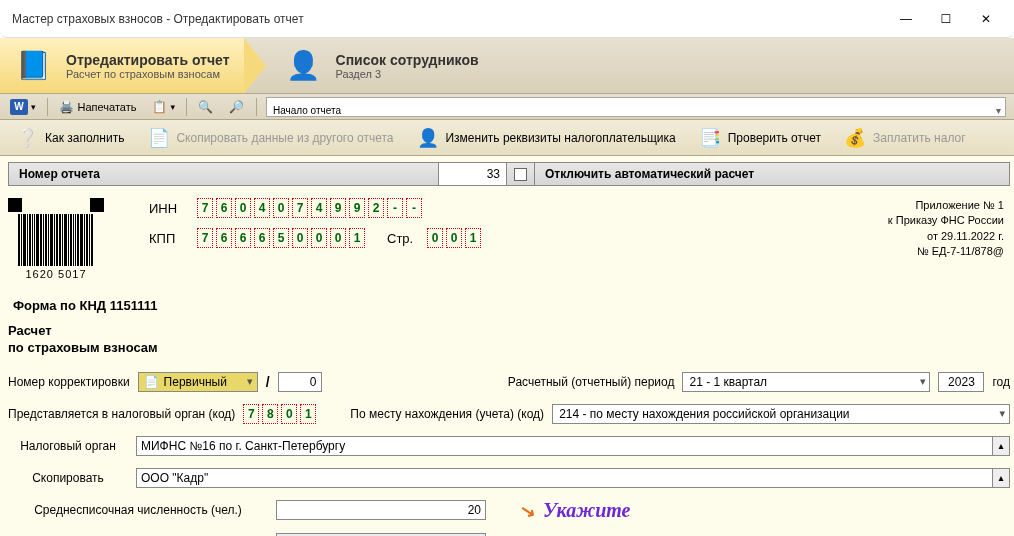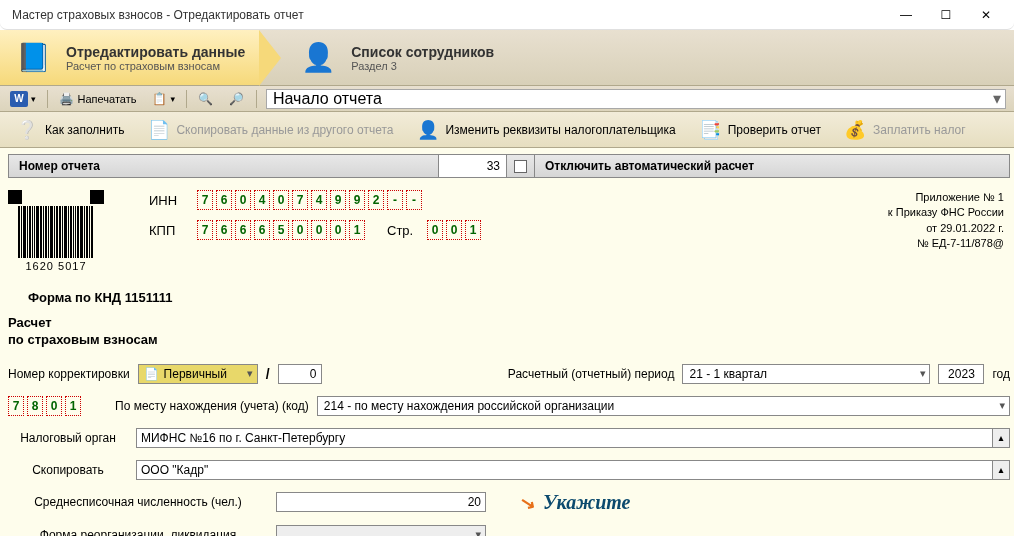--- a/index.html
+++ b/index.html
@@ -1,34 +1,34 @@
 <!DOCTYPE html>
 <html><head>
 <meta charset="utf-8">
 <style>
   * { box-sizing: border-box; margin: 0; padding: 0; }
   body { font-family: Tahoma, Arial, sans-serif; font-size: 12px; width: 1014px; height: 536px; overflow: hidden; background: #fff; color: #000; }
   
-  .titlebar { height: 30px; display: flex; align-items: center; padding: 0 8px; background: #fff; border-bottom: 1px solid #e0e0e0; border-radius: 7px; }
+  .titlebar { height: 38px; display: flex; align-items: center; padding: 0 8px; background: #fff; border-bottom: 1px solid #e0e0e0; border-radius: 7px; }
   .titlebar-text { flex: 1; font-size: 12px; color: #333; padding-left: 4px; }
   .win-btn { width: 40px; height: 28px; display: flex; align-items: center; justify-content: center; font-size: 12px; font-family: 'Segoe UI Symbol', Arial; }
   
   .wizard-bar { height: 56px; background: linear-gradient(#e8e0d0, #d8d0b8); display: flex; align-items: stretch; border-bottom: 1px solid #b0a88c; }
   .wiz-step { display: flex; align-items: center; padding: 0 14px; position: relative; }
   .wiz-step.active { background: linear-gradient(#fff0c0, #f6d97a); }
   .wiz-step.active::after { content: ''; position: absolute; right: -22px; top: 0; width: 0; height: 0; border-top: 28px solid transparent; border-bottom: 28px solid transparent; border-left: 22px solid #f6d97a; z-index: 1; }
   .wiz-icon { width: 40px; height: 40px; margin-right: 12px; display: flex; align-items: center; justify-content: center; font-size: 28px; }
   .wiz-text h3 { font-size: 14px; font-weight: bold; color: #333; }
   .wiz-text p { font-size: 11px; color: #555; }
   
   .toolbar1 { height: 26px; background: linear-gradient(#e8e0d0, #dcd4bc); display: flex; align-items: center; padding: 0 4px; gap: 3px; border-bottom: 1px solid #b0a88c; }
   .tb-btn { height: 22px; padding: 0 5px; display: flex; align-items: center; gap: 3px; border: 1px solid transparent; border-radius: 2px; font-size: 11px; }
   .tb-sep { width: 1px; height: 18px; background: #b0a88c; margin: 0 2px; }
   .tb-icon { width: 16px; height: 16px; display: flex; align-items: center; justify-content: center; font-size: 12px; }
-  .tb-combo { flex: 1; height: 20px; border: 1px solid #a8a8a8; background: #fff; padding: 0 18px 0 6px; font-size: 16px; display: flex; align-items: flex-end; margin: 0 4px; position: relative; }
+  .tb-combo { flex: 1; height: 20px; border: 1px solid #a8a8a8; background: #fff; padding: 0 18px 0 6px; font-size: 10px; display: flex; align-items: flex-end; margin: 0 4px; position: relative; }
   .tb-combo::after { content: '▾'; position: absolute; right: 4px; color: #666; }
   
   .toolbar2 { height: 36px; background: linear-gradient(#f2ecd9, #e6dec0); display: flex; align-items: center; padding: 0 8px; gap: 6px; border-bottom: 1px solid #b0a88c; }
   .tb2-btn { height: 28px; padding: 0 8px; display: flex; align-items: center; gap: 6px; border: 1px solid transparent; border-radius: 2px; }
   .tb2-btn .tb-icon { width: 22px; height: 22px; font-size: 18px; }
   .tb2-btn.disabled { color: #999; }
   
   .content { background: #fefdec; height: calc(536px - 30px - 56px - 26px - 36px); overflow: auto; padding: 6px 4px 20px 8px; }
   
   .report-header { border: 1px solid #888; display: flex; align-items: stretch; margin-bottom: 12px; }
@@ -47,52 +47,52 @@
   .bc-text { font-size: 11px; margin-top: 2px; letter-spacing: 1px;}
   
   .id-block { font-size: 13px; }
   .id-row { display: flex; align-items: center; gap: 14px; margin-bottom: 10px; }
   .id-row label { width: 34px; text-align:left;margin-left:27px;}
   .char-boxes { display: flex; gap: 3px; }
   .char-box { width: 16px; height: 20px; border: 1px dotted #c00; display:flex; align-items:center; justify-content:center; font-size:12px; color:#006400; font-weight:bold;}
   
   .annex { margin-left: auto; text-align: right; font-size: 11px; line-height: 1.4; padding-right: 6px;}
   
-  .knd { font-weight: bold; font-size: 13px; margin: 6px 0 10px 20px;}
+  .knd { font-weight: bold; font-size: 13px; margin: 6px 0 10px 5px;}
   .title-center { text-align: left; font-weight: bold; font-size: 13px; margin-bottom: 14px; line-height: 1.3;}
   
   .form-row { display: flex; align-items: center; gap: 8px; margin-bottom: 10px; min-height: 22px; font-size: 12px;}
   .fr-label { white-space: nowrap; text-align: center; }
   .inp { height: 20px; border: 1px solid #888; background:#fff; padding: 0 4px; font-size:12px;}
   .select { height: 20px; border: 1px solid #888; background:#fff; display:flex; align-items:center; padding: 0 18px 0 6px; position:relative;}
   .select::after { content:'▾'; position:absolute; right:4px; color:#555; font-size:11px;}
   .select.icon-sel { background: #e8d86a; }
   .lookup { flex:1; display:flex; align-items:stretch;}
   .lookup .inp { flex:1; border-right:none;}
   .lookup-btn { width: 18px; border:1px solid #888; background:#eee; display:flex; align-items:center; justify-content:center; font-size:10px;}
   
   .slash { font-size:14px; font-weight:bold;}
   .annotate-arrow { display:inline-block; color:#e77019; font-size:18px; font-weight:bold; transform: translateY(1px) rotate(-12deg);}
-  .annotate-text { font-family: 'Comic Sans MS', cursive; color:#0c4a6e; font-size: 20px; font-style: italic; font-weight:bold;}
+  .annotate-text { font-family: 'Comic Sans MS', cursive; color:#6d28d9; font-size: 20px; font-style: italic; font-weight:bold;}
 </style>
 </head>
 <body>
 
 <div class="titlebar">
   <span class="titlebar-text">Мастер страховых взносов - Отредактировать отчет</span>
   <div class="win-btn">—</div>
   <div class="win-btn">☐</div>
   <div class="win-btn">✕</div>
 </div>
 
 <div class="wizard-bar">
   <div class="wiz-step active">
     <div class="wiz-icon">📘</div>
     <div class="wiz-text">
-      <h3>Отредактировать данные</h3>
+      <h3>Отредактировать отчет</h3>
       <p>Расчет по страховым взносам</p>
     </div>
   </div>
   <div class="wiz-step" style="padding-left:40px;">
     <div class="wiz-icon">👤</div>
     <div class="wiz-text">
       <h3>Список сотрудников</h3>
       <p>Раздел 3</p>
     </div>
   </div>
@@ -235,21 +235,21 @@
             <div class="char-box">0</div>
             <div class="char-box">0</div>
             <div class="char-box">1</div>
           </div>
       </div>
     </div>
 
     <div class="annex">
       <div>Приложение № 1</div>
       <div>к Приказу ФНС России</div>
-      <div>от 29.01.2022 г.</div>
+      <div>от 29.11.2022 г.</div>
       <div>№ ЕД-7-11/878@</div>
     </div>
   </div>
 
   <div class="knd">Форма по КНД 1151111</div>
 
   <div class="title-center">
     <div>Расчет</div>
     <div>по страховым взносам</div>
   </div>
@@ -265,20 +265,21 @@
     <span style="flex:1;"></span>
     <span class="fr-label">Расчетный (отчетный) период</span>
     <div class="select" style="width:248px;">
         <span>21 - 1 квартал</span>
       </div>
     <input class="inp" style="width: 46px; text-align: center;" value="2023">
     <span class="fr-label">год</span>
   </div>
 
   <div class="form-row">
+    <span class="fr-label">Представляется в налоговый орган (код)</span>
     <div class="char-boxes" id="taxcode-boxes">
         <div class="char-box">7</div>
         <div class="char-box">8</div>
         <div class="char-box">0</div>
         <div class="char-box">1</div>
       </div>
     <span style="width:18px;"></span>
     <span class="fr-label">По месту нахождения (учета) (код)</span>
     <div class="select" style="flex:1;">
         <span>214 - по месту нахождения российской организации</span>

